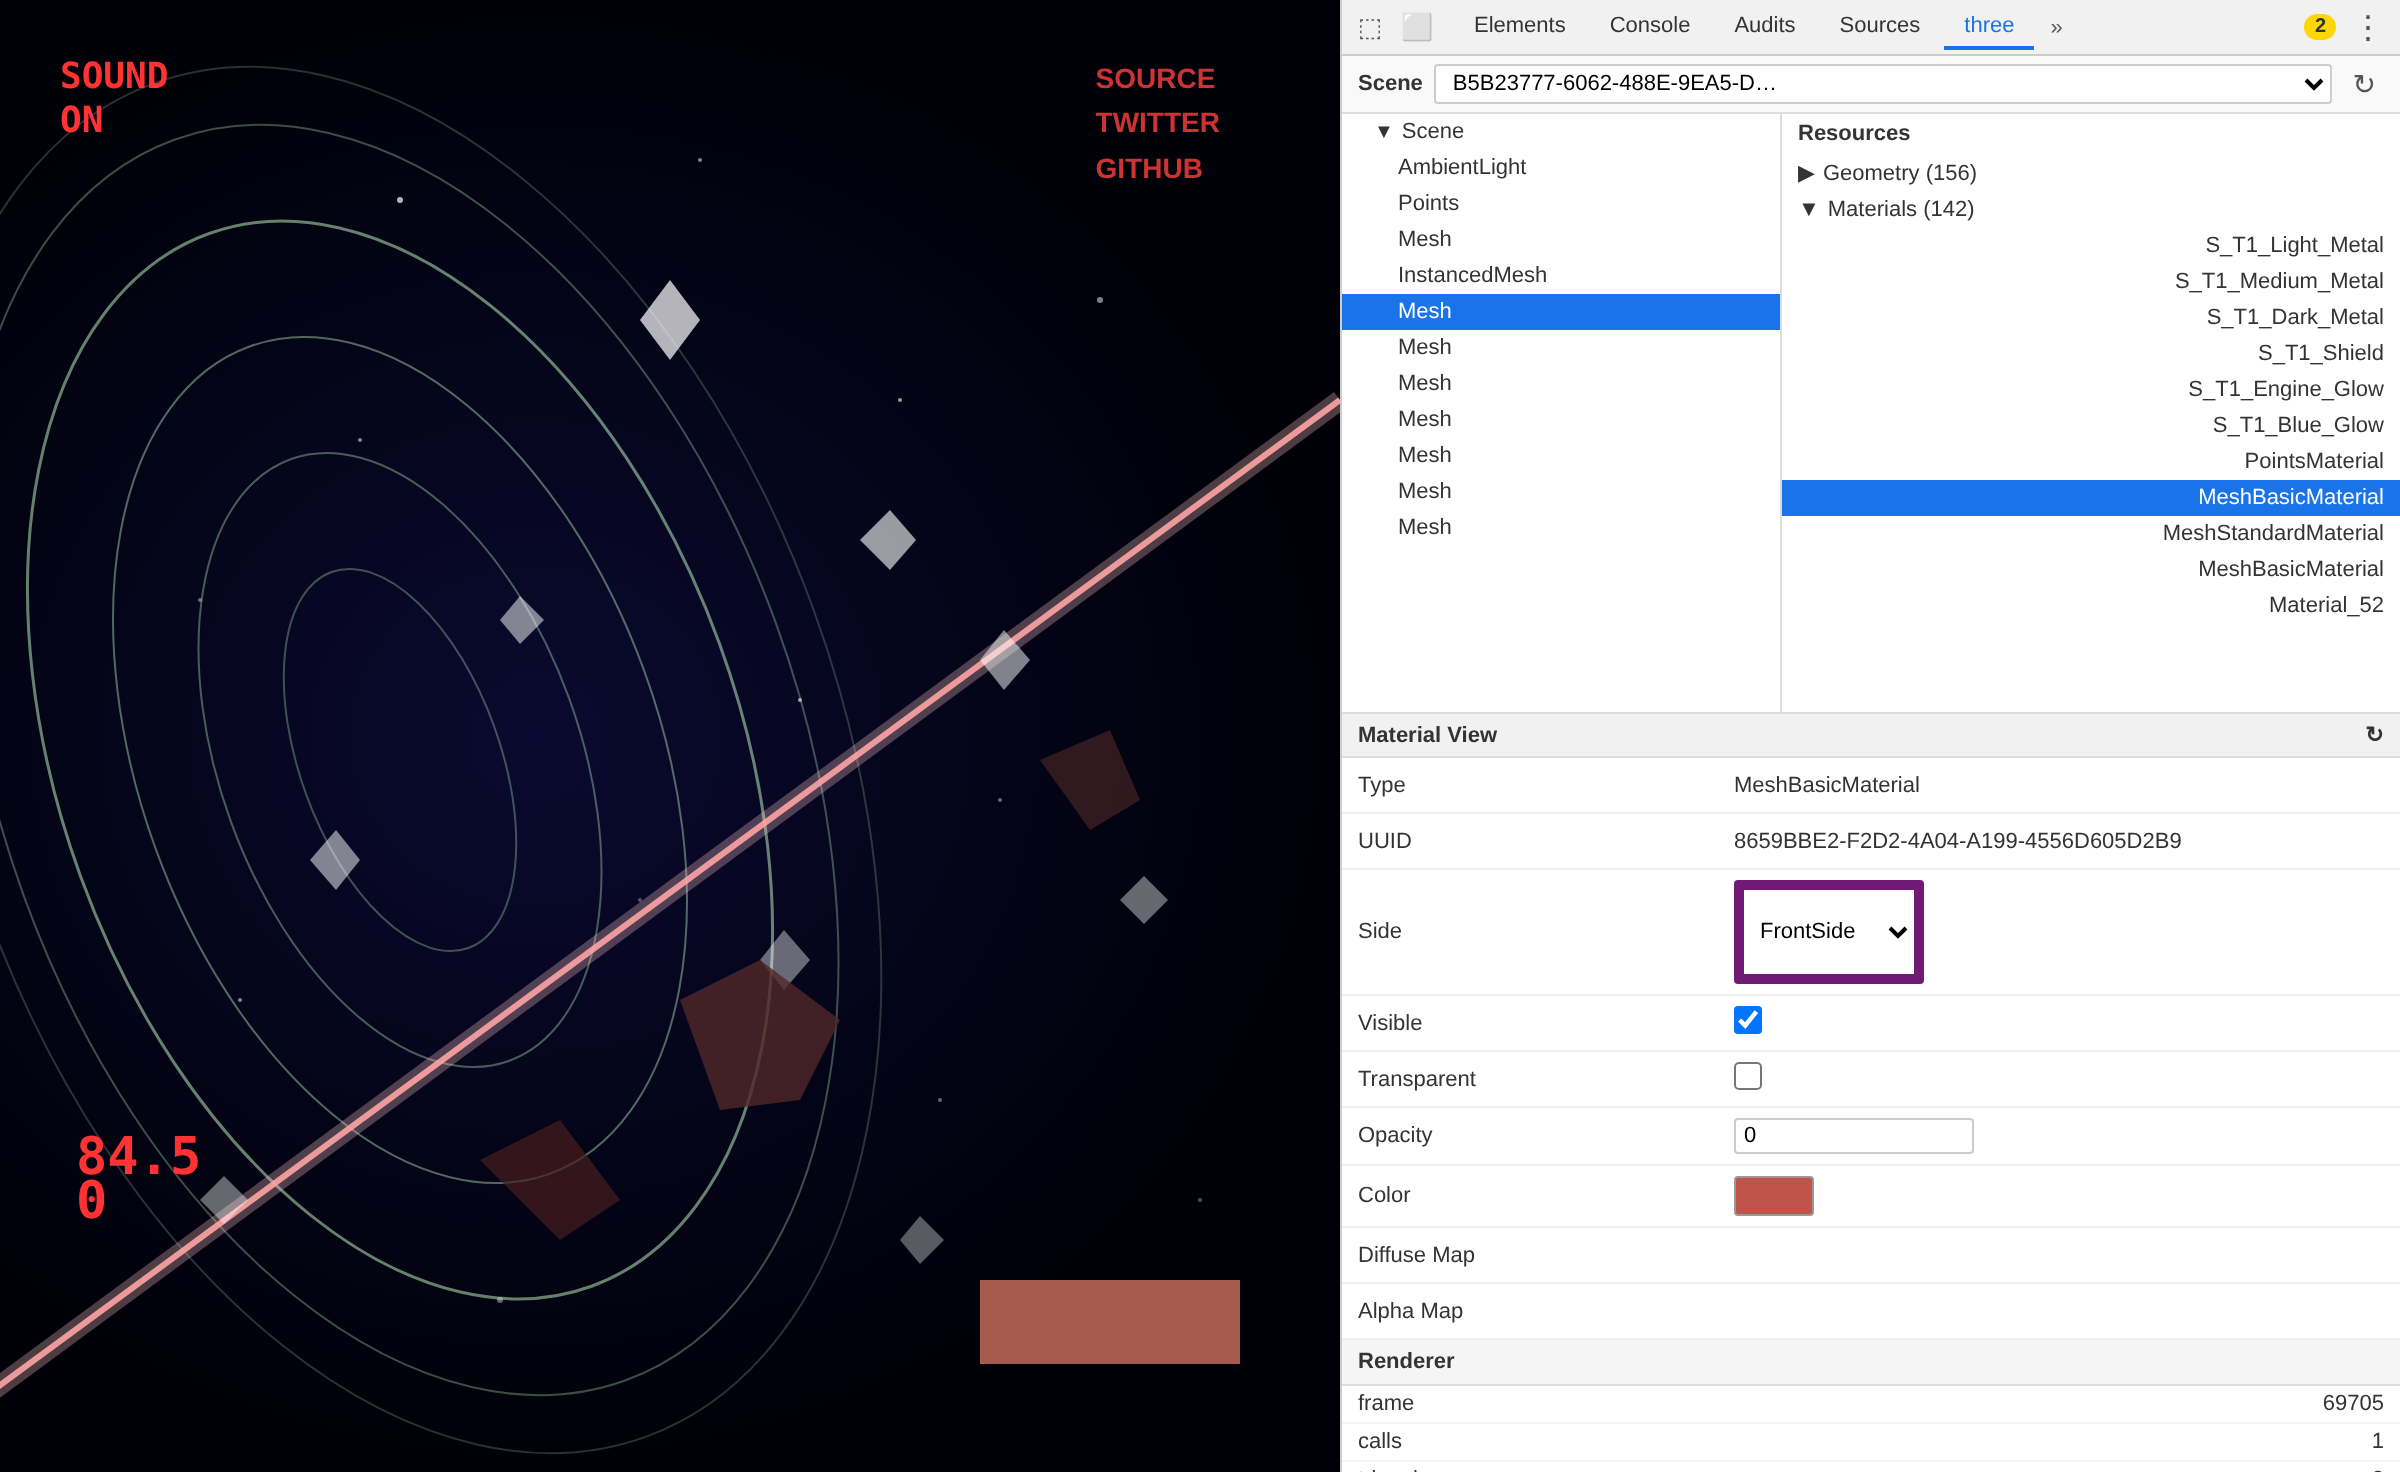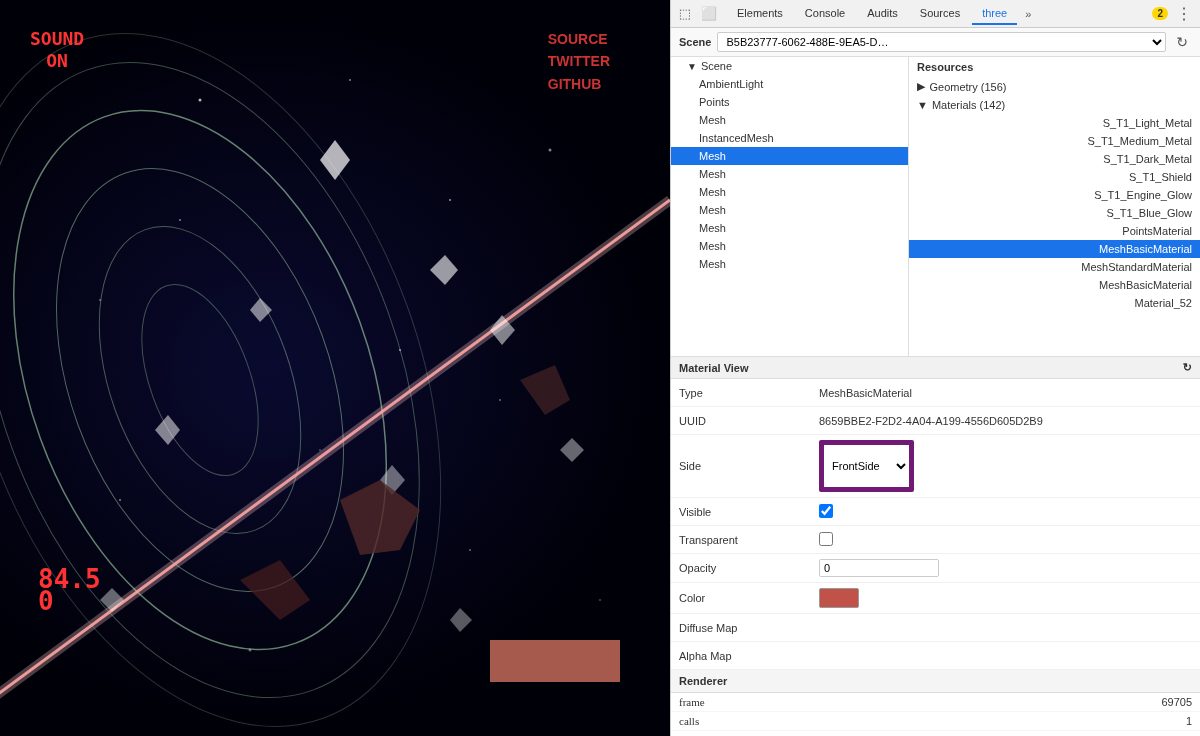--- a/index.html
+++ b/index.html
@@ -24,21 +24,20 @@
       top: 0; left: 0; width: 100%; height: 100%;
       pointer-events: none;
     }
     .sound-on {
       position: absolute;
       top: 28px; left: 30px;
       color: #ff3333;
       font-weight: 900;
       font-size: 18px;
       line-height: 1.2;
-      text-align: center;
       font-family: monospace;
     }
     .score-84 {
       position: absolute;
       bottom: 142px; left: 38px;
       color: #ff3333;
       font-weight: 900;
       font-size: 26px;
       font-family: monospace;
     }
@@ -151,21 +150,21 @@
     .panels-row {
       display: flex;
       flex: 1;
       overflow: hidden;
       border-bottom: 1px solid #ddd;
       max-height: 300px;
     }
 
     
     .tree-panel {
-      width: 238px;
+      width: 220px;
       overflow-y: auto;
       border-right: 1px solid #ddd;
       background: white;
     }
     .tree-item {
       padding: 3px 8px 3px 16px;
       font-size: 11px;
       color: #333;
       cursor: pointer;
       white-space: nowrap;
@@ -223,20 +222,21 @@
       background: white;
       flex: 1;
       overflow-y: auto;
     }
     .prop-row {
       display: flex;
       align-items: center;
       padding: 5px 8px;
       border-bottom: 1px solid #f0f0f0;
       min-height: 28px;
+      gap: 48px;
     }
     .prop-label {
       width: 140px;
       font-size: 11px;
       color: #333;
       flex-shrink: 0;
     }
     .prop-value {
       flex: 1;
       font-size: 11px;
@@ -275,21 +275,21 @@
       border-bottom: 1px solid #ddd;
       color: #333;
     }
     .renderer-row {
       display: flex;
       justify-content: space-between;
       padding: 3px 8px;
       border-bottom: 1px solid #f5f5f5;
       font-size: 11px;
     }
-    .renderer-key { color: #333; font-family: Liberation Serif, serif; }
+    .renderer-key { color: #333; }
     .renderer-val { color: #333; font-weight: 500; }
 
     
     ::-webkit-scrollbar { width: 6px; }
     ::-webkit-scrollbar-track { background: #f1f1f1; }
     ::-webkit-scrollbar-thumb { background: #ccc; border-radius: 3px; }
   </style>
 </head>
 <body>
 

